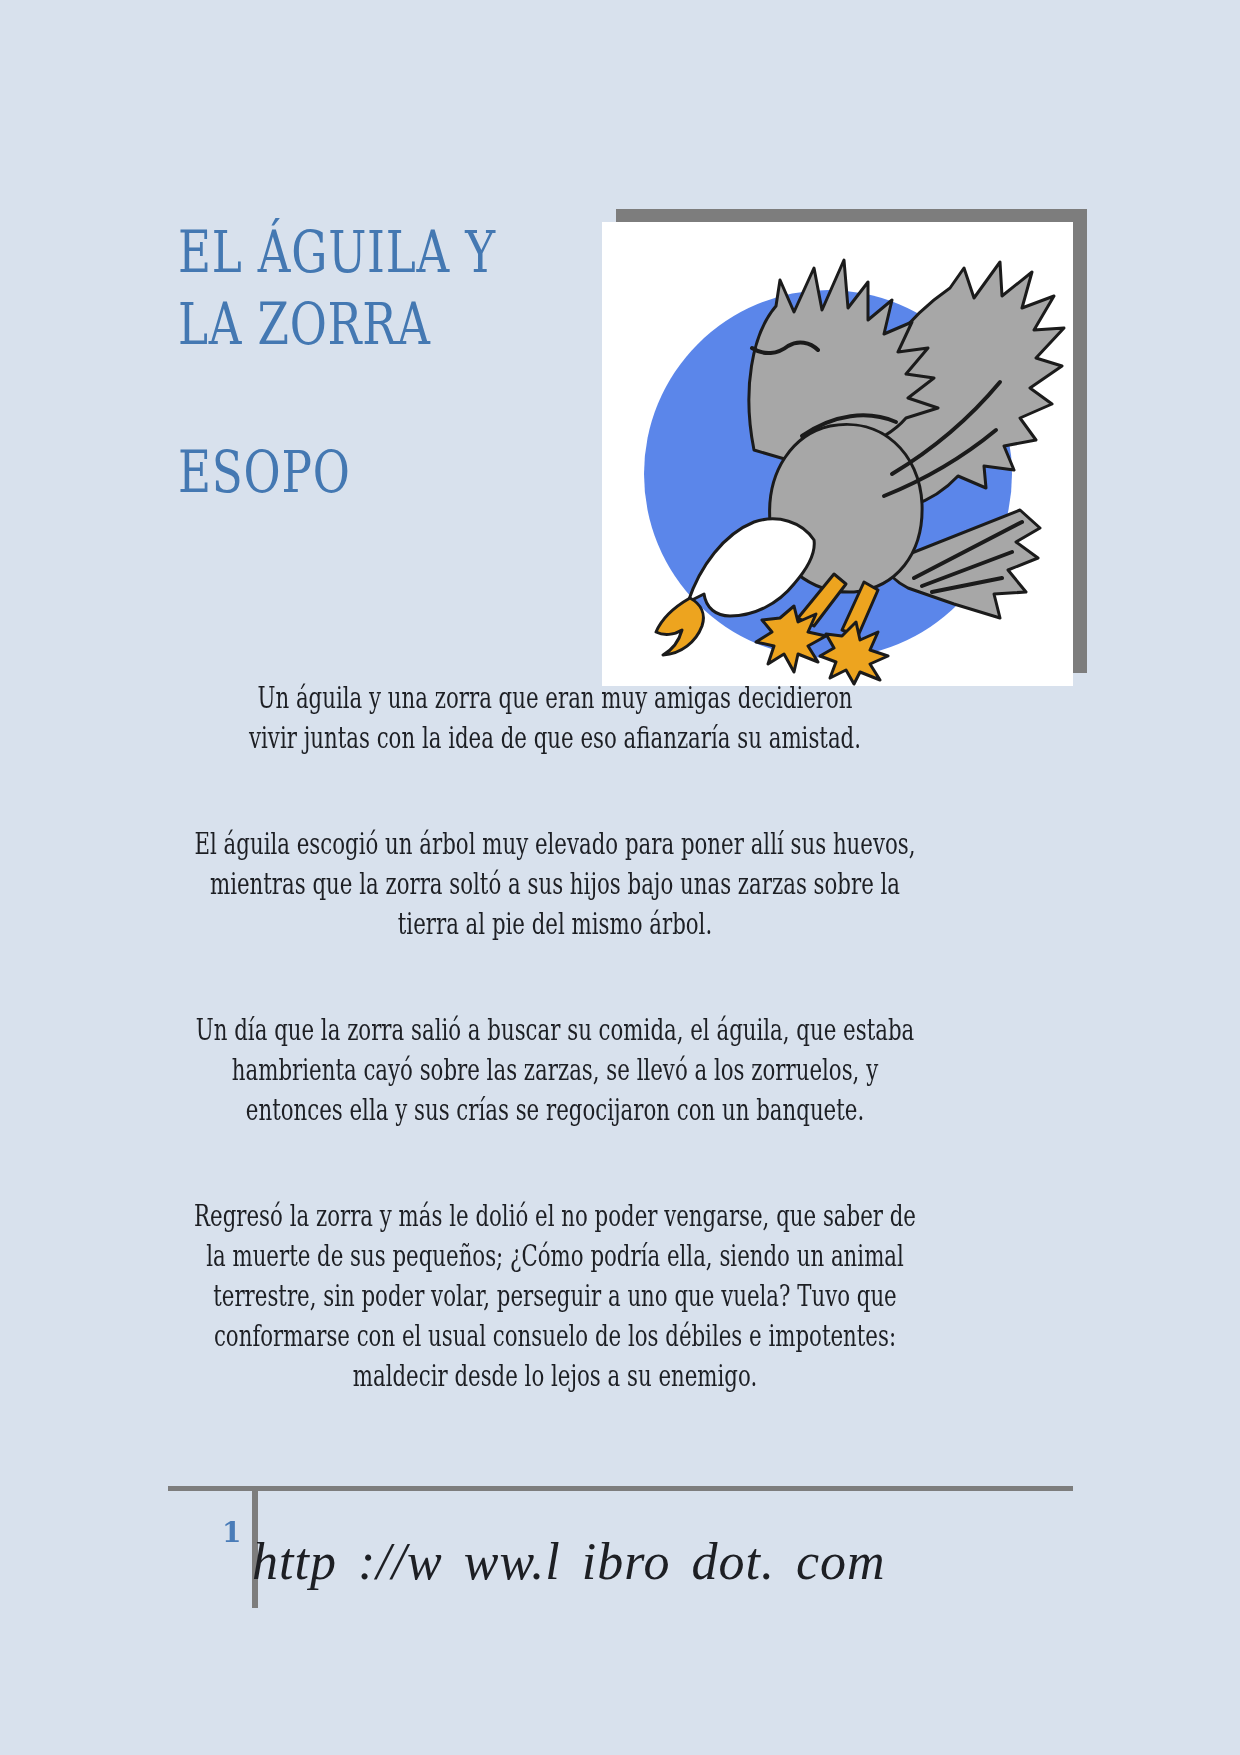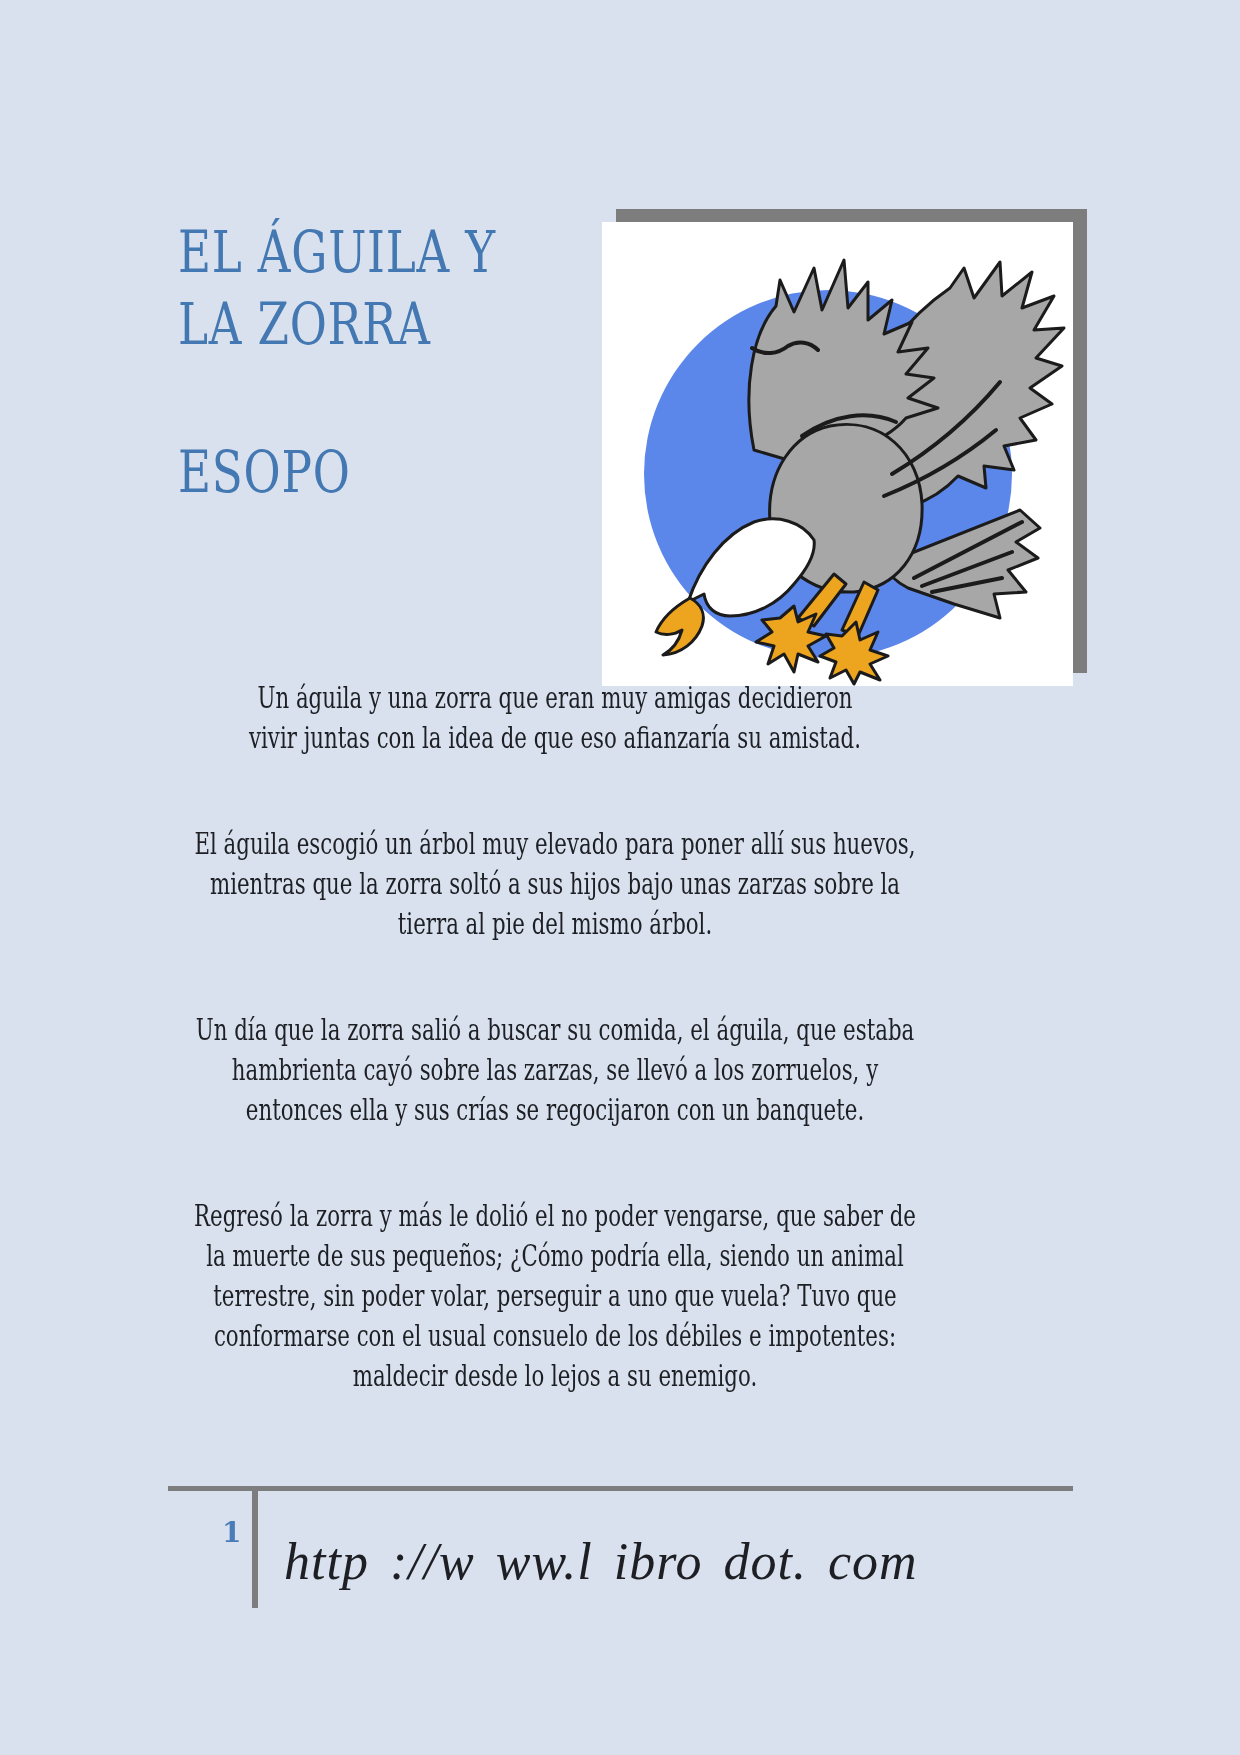--- a/index.html
+++ b/index.html
@@ -55,21 +55,21 @@
   .footer-vline{
     position:absolute;left:252px;top:1490px;width:6px;height:118px;
     background:var(--shadow-gray,#7d7d7d);
   }
   .page-number{
     position:absolute;left:222px;top:1516px;
     font-size:28px;font-weight:bold;
     color:var(--pagenum-blue,#4a7cb8);
   }
   .footer-url{
-    position:absolute;left:284px;top:1532px;
+    position:absolute;left:252px;top:1532px;
     font-family:"Liberation Serif", serif;
     font-style:italic;font-size:52px;
     letter-spacing:1px;word-spacing:7px;
     color:var(--body-text,#14161a);
     white-space:nowrap;
   }
 </style>
 </head>
 <body>
 

